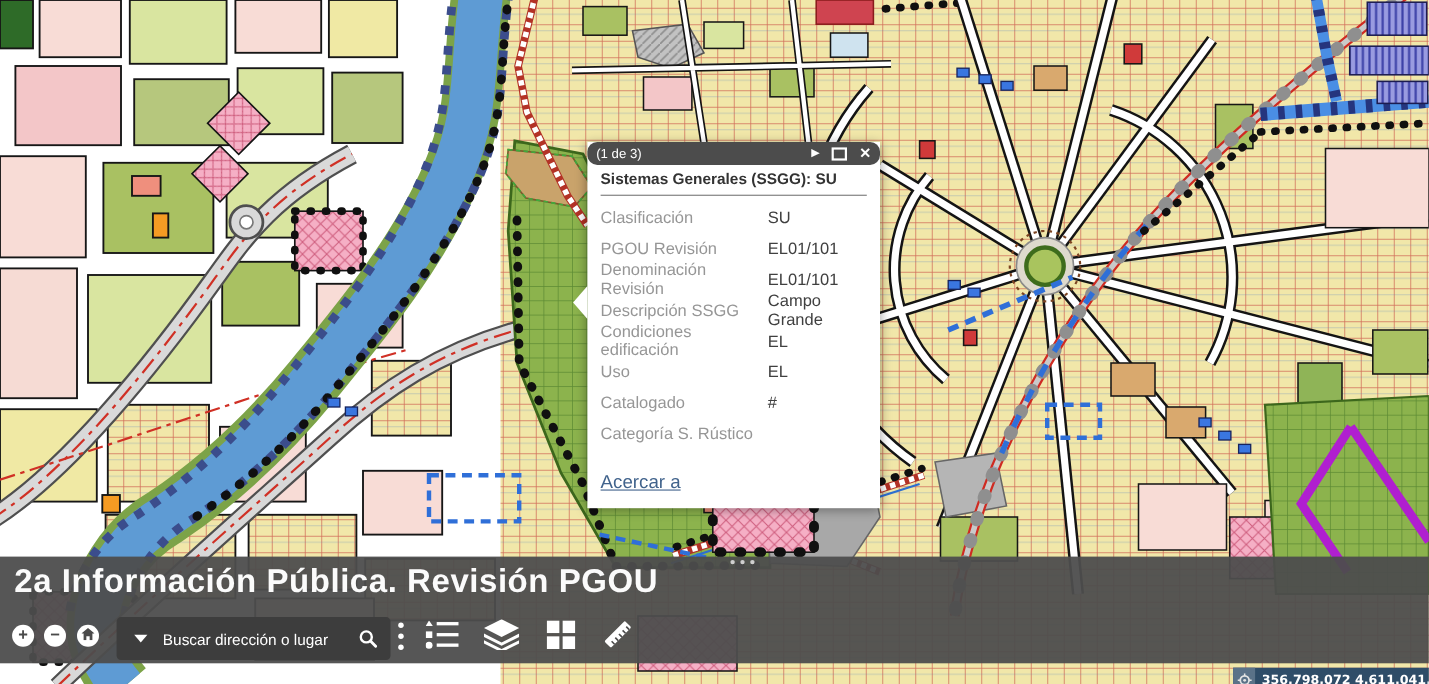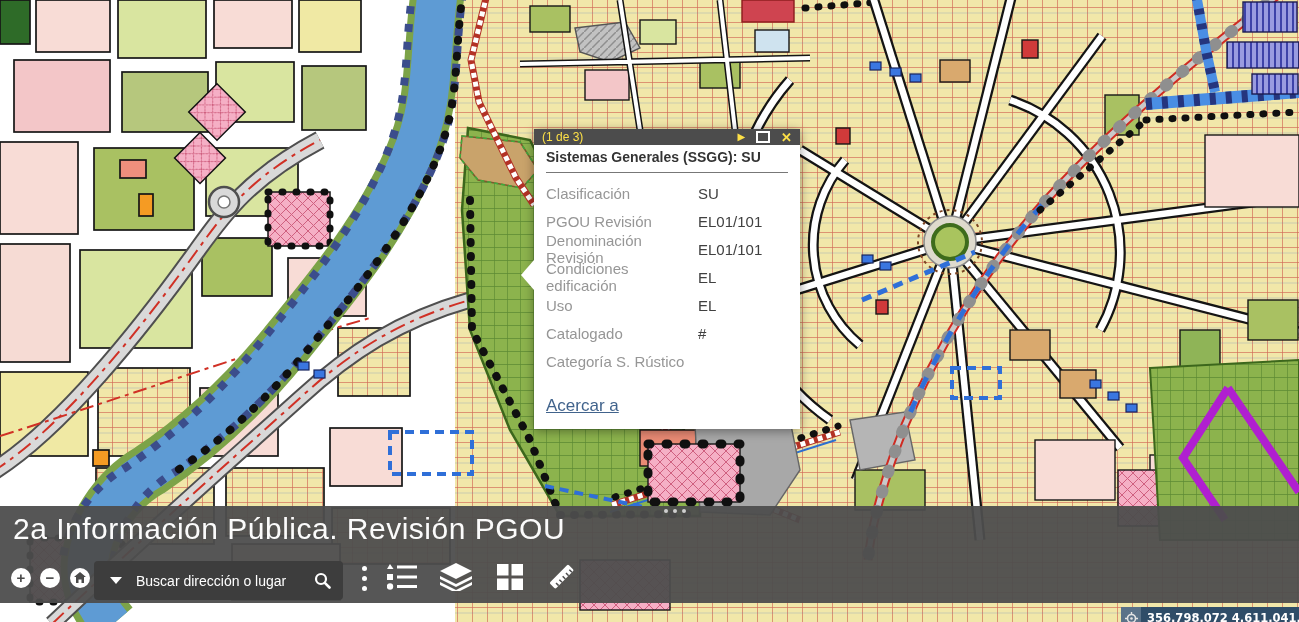--- a/index.html
+++ b/index.html
@@ -3,49 +3,49 @@
 <meta charset="utf-8">
 <style>
   html,body{margin:0;padding:0;background:#222;}
   #app{position:relative;width:1299px;height:622px;overflow:hidden;
        font-family:"Liberation Sans",sans-serif;background:#fff;}
   #app svg.map{position:absolute;left:0;top:0;}
 
   
   .popup{position:absolute;left:534px;top:129px;width:266px;background:#fff;
          box-shadow:0 2px 10px rgba(0,0,0,.4);z-index:20;}
-  .popup-header{height:16px;background:#4c4c4c;color:#fde047;font-size:12px;
-                display:flex;align-items:center;padding:0 8px;justify-content:space-between;}
+  .popup-header{height:21px;background:#4c4c4c;color:#ffffff;font-size:12px;
+                display:flex;align-items:center;padding:0 8px;justify-content:space-between;border-radius:9px;}
   .hicons{display:flex;align-items:center;gap:11px;}
   .hicons .tri{font-size:10px;line-height:10px;cursor:pointer;}
   .maxbox{width:10px;height:8px;border:2px solid #fff;display:inline-block;cursor:pointer;}
   .hicons .x{font-size:13px;font-weight:bold;cursor:pointer;}
   .popup-body{padding:0 12px 13px 12px;}
   .popup-title{font-size:14px;font-weight:bold;color:#333;margin:4px 0 7px 0;}
   .popup-body hr{border:none;border-top:1px solid #777;margin:0 0 9px 0;}
   .prow{display:flex;height:22px;align-items:center;font-size:15px;margin-top:6px;}
   .prow .lbl{width:152px;color:#969696;flex:none;}
   .prow .val{color:#404040;}
   .zoomto{display:inline-block;margin-top:24px;font-size:17px;color:#41638c;
           text-decoration:underline;cursor:pointer;}
   .popup-tail{position:absolute;left:-13px;top:131px;width:0;height:0;
               border-top:15px solid transparent;border-bottom:15px solid transparent;
               border-right:13px solid #fff;}
 
   
   .band{position:absolute;left:0;top:506px;width:1299px;height:97px;
         background:rgba(77,77,77,.95);z-index:30;}
-  .app-title{position:absolute;left:13px;top:6px;font-size:30px;font-weight:400;
+  .app-title{position:absolute;left:13px;top:6px;font-size:30px;font-weight:700;
              color:#fbfbfb;letter-spacing:.5px;white-space:nowrap;}
   .grip{position:absolute;left:664px;top:3px;display:flex;gap:5px;cursor:pointer;}
   .grip i{width:4px;height:4px;border-radius:50%;background:#cfcfcf;display:block;}
   .cbtn{position:absolute;top:568px;width:20px;height:20px;border-radius:50%;
         background:#fff;border:none;color:#4a4a4a;font-size:15px;font-weight:bold;
         line-height:18px;text-align:center;padding:0;cursor:pointer;z-index:31;}
-  .searchbox{position:absolute;left:94px;top:561px;width:249px;height:39px;
+  .searchbox{position:absolute;left:106px;top:561px;width:249px;height:39px;
              background:#3d3d3d;border-radius:4px;z-index:31;display:flex;align-items:center;}
   .caret{width:0;height:0;border-left:6px solid transparent;border-right:6px solid transparent;
          border-top:7px solid #fff;margin:0 12px 0 16px;cursor:pointer;}
   .searchbox input{flex:1;background:transparent;border:none;outline:none;color:#fff;
                    font-size:14px;font-family:"Liberation Sans",sans-serif;min-width:0;}
   .searchbox input::placeholder{color:#fff;opacity:1;}
   .mag{margin:0 12px;cursor:pointer;display:flex;}
   .morev{position:absolute;left:362px;top:566px;display:flex;flex-direction:column;gap:5px;
          z-index:31;cursor:pointer;}
   .morev i{width:5px;height:5px;border-radius:50%;background:#fff;display:block;}
@@ -324,20 +324,24 @@
         </div>
       <div class="prow">
           <span class="lbl">PGOU Revisión</span>
           <span class="val">EL01/101</span>
         </div>
       <div class="prow">
           <span class="lbl">Denominación Revisión</span>
           <span class="val">EL01/101</span>
         </div>
       <div class="prow">
+          <span class="lbl">Descripción SSGG</span>
+          <span class="val">Campo Grande</span>
+        </div>
+      <div class="prow">
           <span class="lbl">Condiciones edificación</span>
           <span class="val">EL</span>
         </div>
       <div class="prow">
           <span class="lbl">Uso</span>
           <span class="val">EL</span>
         </div>
       <div class="prow">
           <span class="lbl">Catalogado</span>
           <span class="val">#</span>

